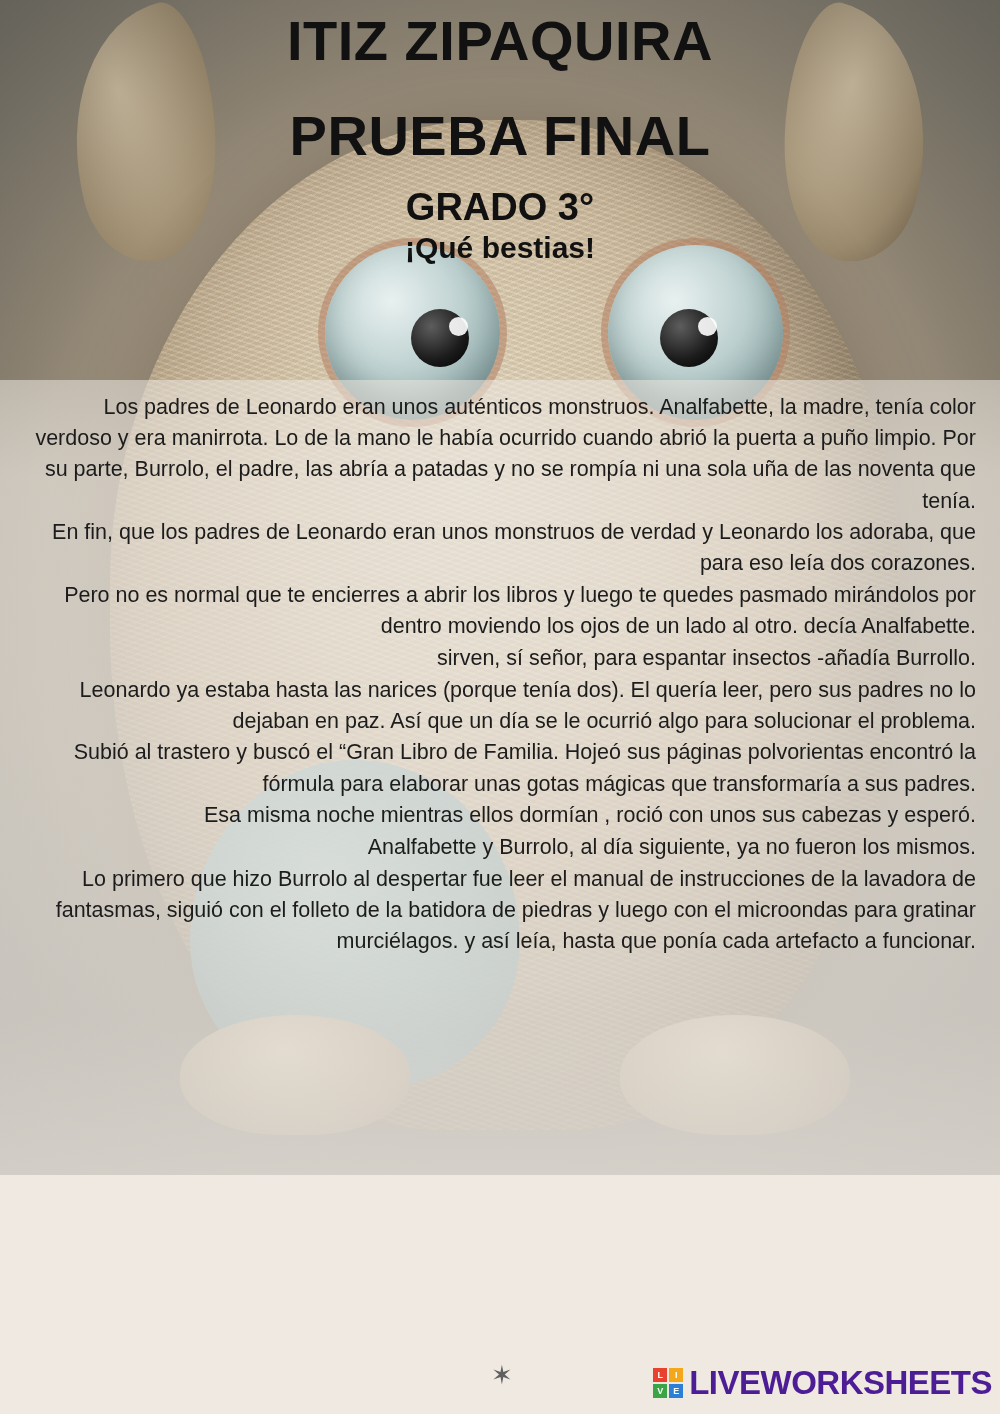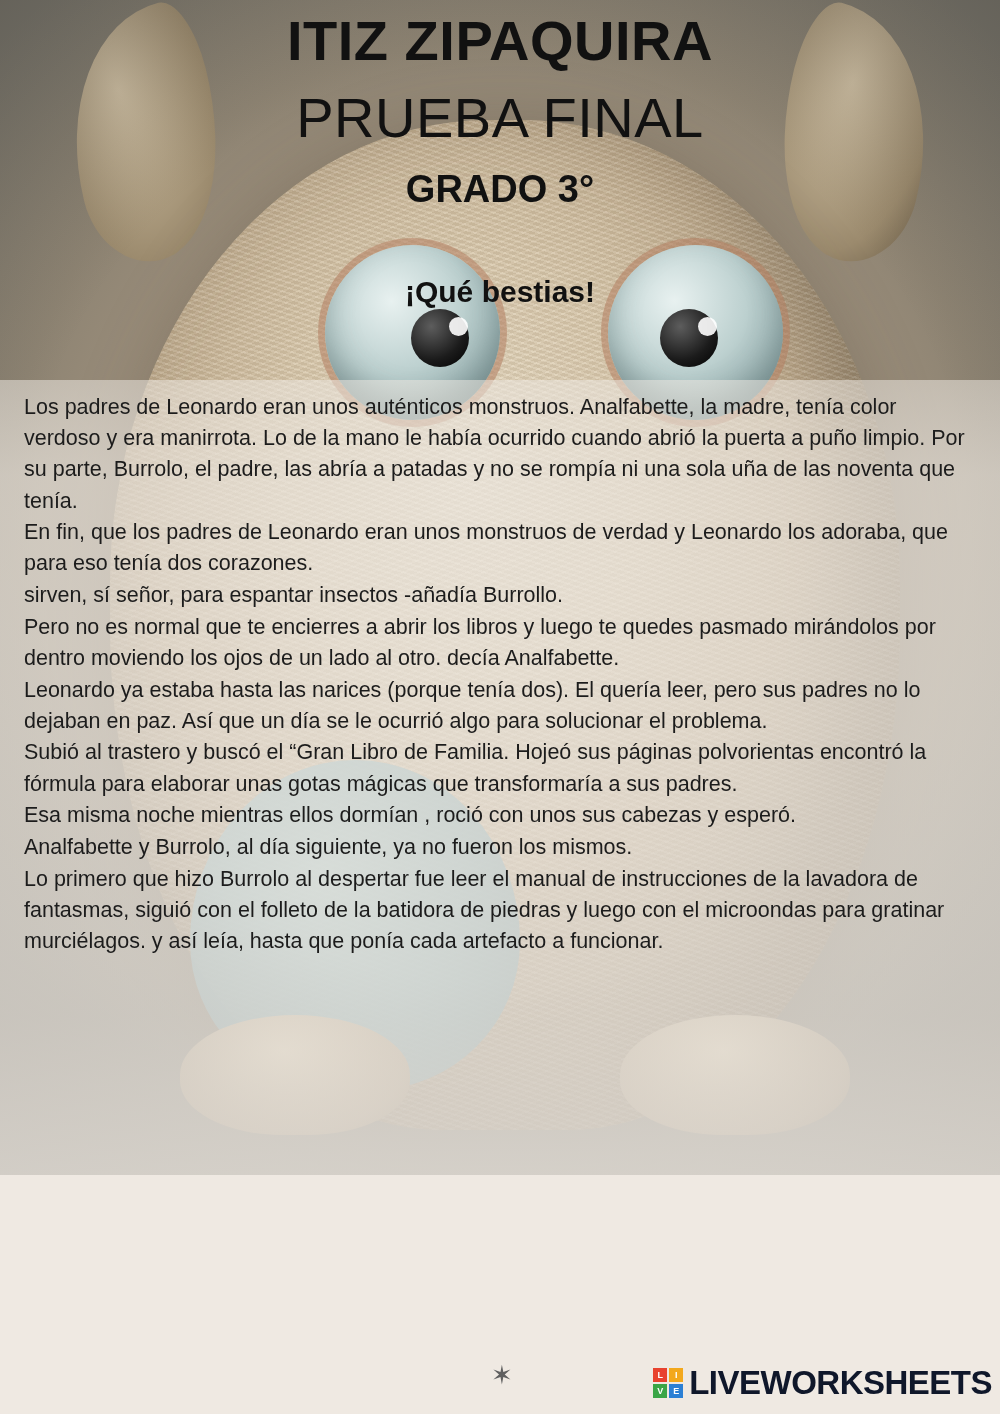--- a/index.html
+++ b/index.html
@@ -140,46 +140,46 @@
   }
   .title-line1 {
     font-size: 56px;
     font-weight: 700;
     letter-spacing: 0.5px;
     line-height: 1.12;
     margin-top: 10px;
   }
   .title-line2 {
     font-size: 56px;
-    font-weight: 400;
+    font-weight: 700;
     letter-spacing: 0.5px;
     line-height: 1.18;
-    margin-top: 12px;
+    margin-top: 30px;
   }
   .title-line3 {
     font-size: 38px;
     font-weight: 700;
     line-height: 1.2;
     margin-top: 16px;
   }
   .subtitle {
     font-size: 30px;
     font-weight: 700;
     line-height: 1.2;
-    margin-top: 62px;
   }
 
   .story {
     position: absolute;
     left: 24px;
     top: 392px;
     width: 952px;
     color: #1c1c1c;
     font-size: 21.5px;
     line-height: 1.45;
+    text-align: right;
   }
   .story p {
     margin: 0 0 0.5px 0;
   }
 
   
   .footer {
     position: absolute;
     left: 0; bottom: 0;
     width: 1000px; height: 80px;
@@ -217,21 +217,21 @@
     line-height: 14px;
     text-align: center;
   }
   .lw-l { background: #e8422e; }
   .lw-i { background: #f3a81c; }
   .lw-v { background: #3aa546; }
   .lw-e { background: #2b7fd4; }
   .lw-text {
     font-size: 33px;
     font-weight: 700;
-    color: #0f172a;
+    color: #4c1d95;
     letter-spacing: -0.5px;
   }
 </style>
 </head>
 <body>
 
 <div class="page">
 
   <div class="bg">
     <div class="horn horn-l"></div>
@@ -258,23 +258,23 @@
 
     <div class="title-block">
       <div class="title-line1">ITIZ ZIPAQUIRA</div>
       <div class="title-line2">PRUEBA FINAL</div>
       <div class="title-line3">GRADO 3°</div>
       <div class="subtitle">¡Qué bestias!</div>
     </div>
 
     <div class="story">
       <p>Los padres de Leonardo eran unos auténticos monstruos. Analfabette, la madre, tenía color verdoso y era manirrota. Lo de la mano le había ocurrido cuando abrió la puerta a puño limpio. Por su parte, Burrolo, el padre, las abría a patadas y no se rompía ni una sola uña de las noventa que tenía.</p>
-      <p>En fin, que los padres de Leonardo eran unos monstruos de verdad y Leonardo los adoraba, que para eso tenía dos corazones.</p>
+      <p>En fin, que los padres de Leonardo eran unos monstruos de verdad y Leonardo los adoraba, que para eso leía dos corazones.</p>
+      <p>Pero no es normal que te encierres a abrir los libros y luego te quedes pasmado mirándolos por dentro moviendo los ojos de un lado al otro. decía Analfabette.</p>
       <p>sirven, sí señor, para espantar insectos -añadía Burrollo.</p>
-      <p>Pero no es normal que te encierres a abrir los libros y luego te quedes pasmado mirándolos por dentro moviendo los ojos de un lado al otro. decía Analfabette.</p>
       <p>Leonardo ya estaba hasta las narices (porque tenía dos). El quería leer, pero sus padres no lo dejaban en paz. Así que un día se le ocurrió algo para solucionar el problema.</p>
       <p>Subió al trastero y buscó el “Gran Libro de Familia. Hojeó sus páginas polvorientas encontró la fórmula para elaborar unas gotas mágicas que transformaría a sus padres.</p>
       <p>Esa misma noche mientras ellos dormían , roció con unos sus cabezas y esperó.</p>
       <p>Analfabette y Burrolo, al día siguiente, ya no fueron los mismos.</p>
       <p>Lo primero que hizo Burrolo al despertar fue leer el manual de instrucciones de la lavadora de fantasmas, siguió  con el folleto de la batidora de piedras y luego con el microondas para gratinar murciélagos. y así leía, hasta que ponía cada artefacto a funcionar.</p>
     </div>
 
     <div class="footer">
       <div class="star-icon">✶</div>
       <div class="lw-logo">

